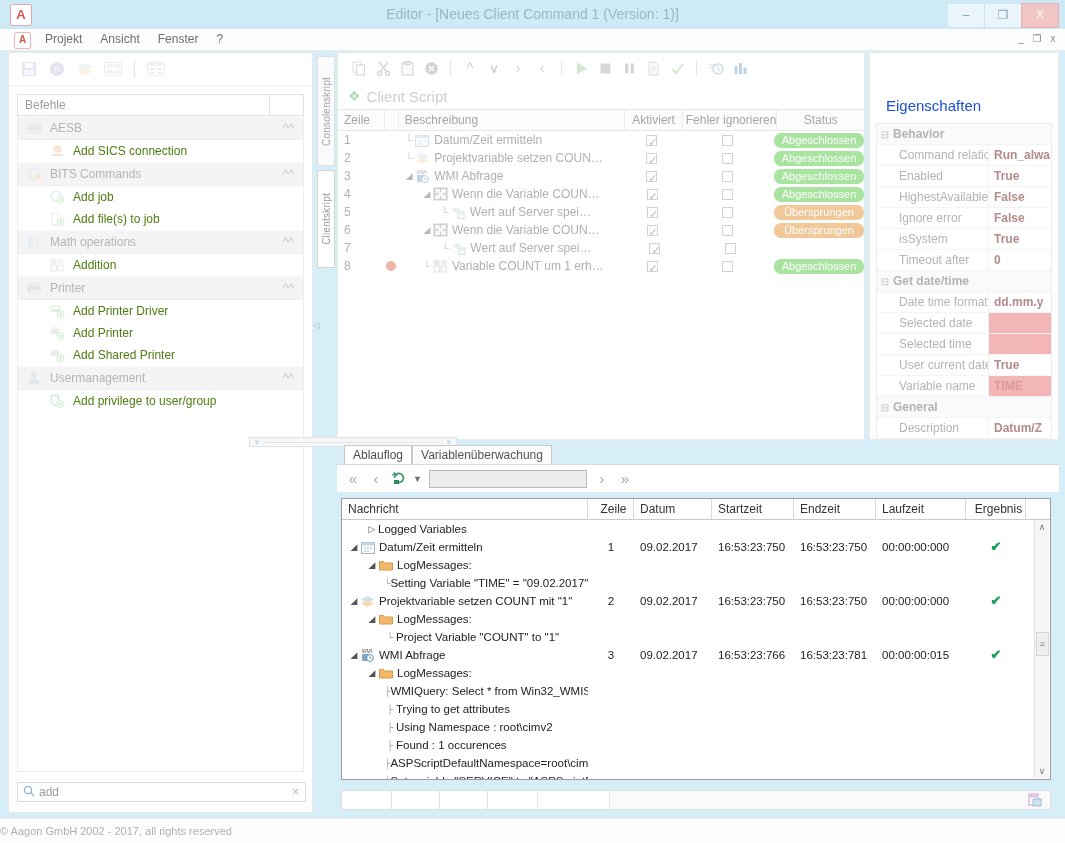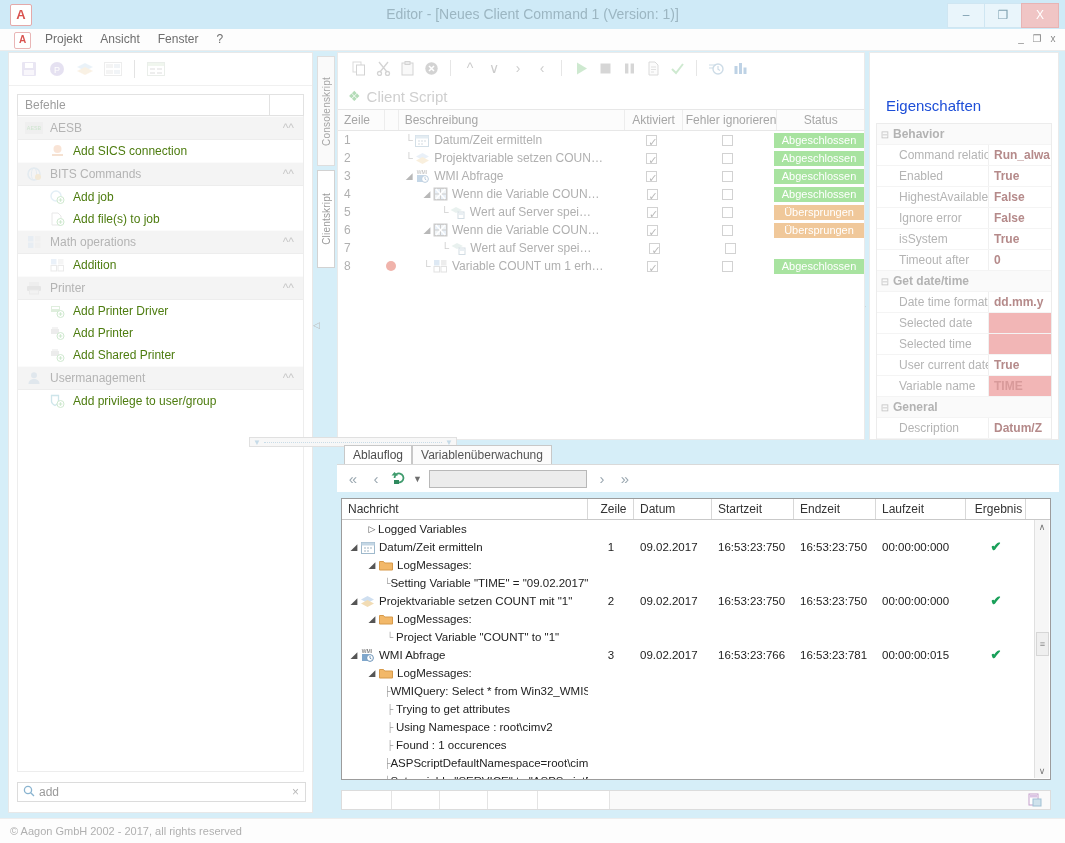--- a/index.html
+++ b/index.html
@@ -122,21 +122,21 @@
   .gc.c-gut{width:14px;display:flex;align-items:center;justify-content:center;}
   .gc.c-desc{width:240px;display:flex;align-items:center;overflow:hidden;white-space:nowrap;}
   .gc.c-akt{width:62px;display:flex;align-items:center;justify-content:center;}
   .gc.c-err{width:100px;display:flex;align-items:center;justify-content:center;}
   .gc.c-stat{width:92px;display:flex;align-items:center;justify-content:center;}
   .twig{color:#cfcfcf;font-size:11px;width:10px;display:inline-block;text-align:center;}
   .arrow{color:#b8b8b8;font-size:9px;width:10px;display:inline-block;text-align:center;}
   .ricon{width:16px;height:14px;display:inline-flex;align-items:center;justify-content:center;margin-right:4px;opacity:.45;}
   .cb{width:11px;height:11px;border:1px solid #d2d2d2;background:#fff;box-sizing:border-box;position:relative;}
   .cb.on::after{content:"\2713";position:absolute;left:1px;top:-3px;color:#b9b9b9;font-size:11px;}
-  .badge{width:90px;height:15px;line-height:15px;text-align:center;font-size:11px;color:#fff;}
+  .badge{width:90px;height:15px;line-height:15px;text-align:center;font-size:11px;color:#fff;border-radius:7px;}
   .badge.done{background:#a8e3a0;}
   .badge.skip{background:#f0c89a;}
   .bp{width:10px;height:10px;border-radius:50%;background:#f0b3ab;}
   .grid-vscroll{position:absolute;right:0;top:108px;width:8px;height:300px;}
   .hscroll-strip{
     position:absolute;left:249px;top:437px;width:208px;height:10px;
     border:1px solid #e0e0e0;background:#f7f7f7;box-sizing:border-box;
     display:flex;align-items:center;justify-content:space-between;padding:0 3px;color:#c6dbe8;font-size:8px;
   }
   .dots{flex:1;border-top:1px dotted #c8dce8;margin:0 3px;}
@@ -206,21 +206,21 @@
   }
   .sgc{border-right:1px solid #e4e4e4;height:100%;box-sizing:border-box;}
   .sgc.last{flex:1;border-right:none;background:#fafafa;position:relative;}
   .sg-icon{position:absolute;right:8px;top:2px;font-size:12px;}
 
   
   .footer{
     position:absolute;left:0;bottom:0;width:1065px;height:24px;
     background:#fdfdfd;border-top:1px solid #ededed;
   }
-  .footer span{line-height:24px;padding-left:10px;color:#b0b0b0;font-size:11px;}
+  .footer span{line-height:24px;color:#b0b0b0;font-size:11px;}
   .splitter-l{position:absolute;left:313px;top:318px;width:7px;height:14px;color:#b9b9b9;font-size:9px;
     display:flex;align-items:center;justify-content:center;}
   .splitter-r{position:absolute;left:859px;top:299px;width:7px;height:14px;color:#b9b9b9;font-size:9px;
     display:flex;align-items:center;justify-content:center;}
 </style>
 </head>
 <body>
 
 <div class="app">
 

